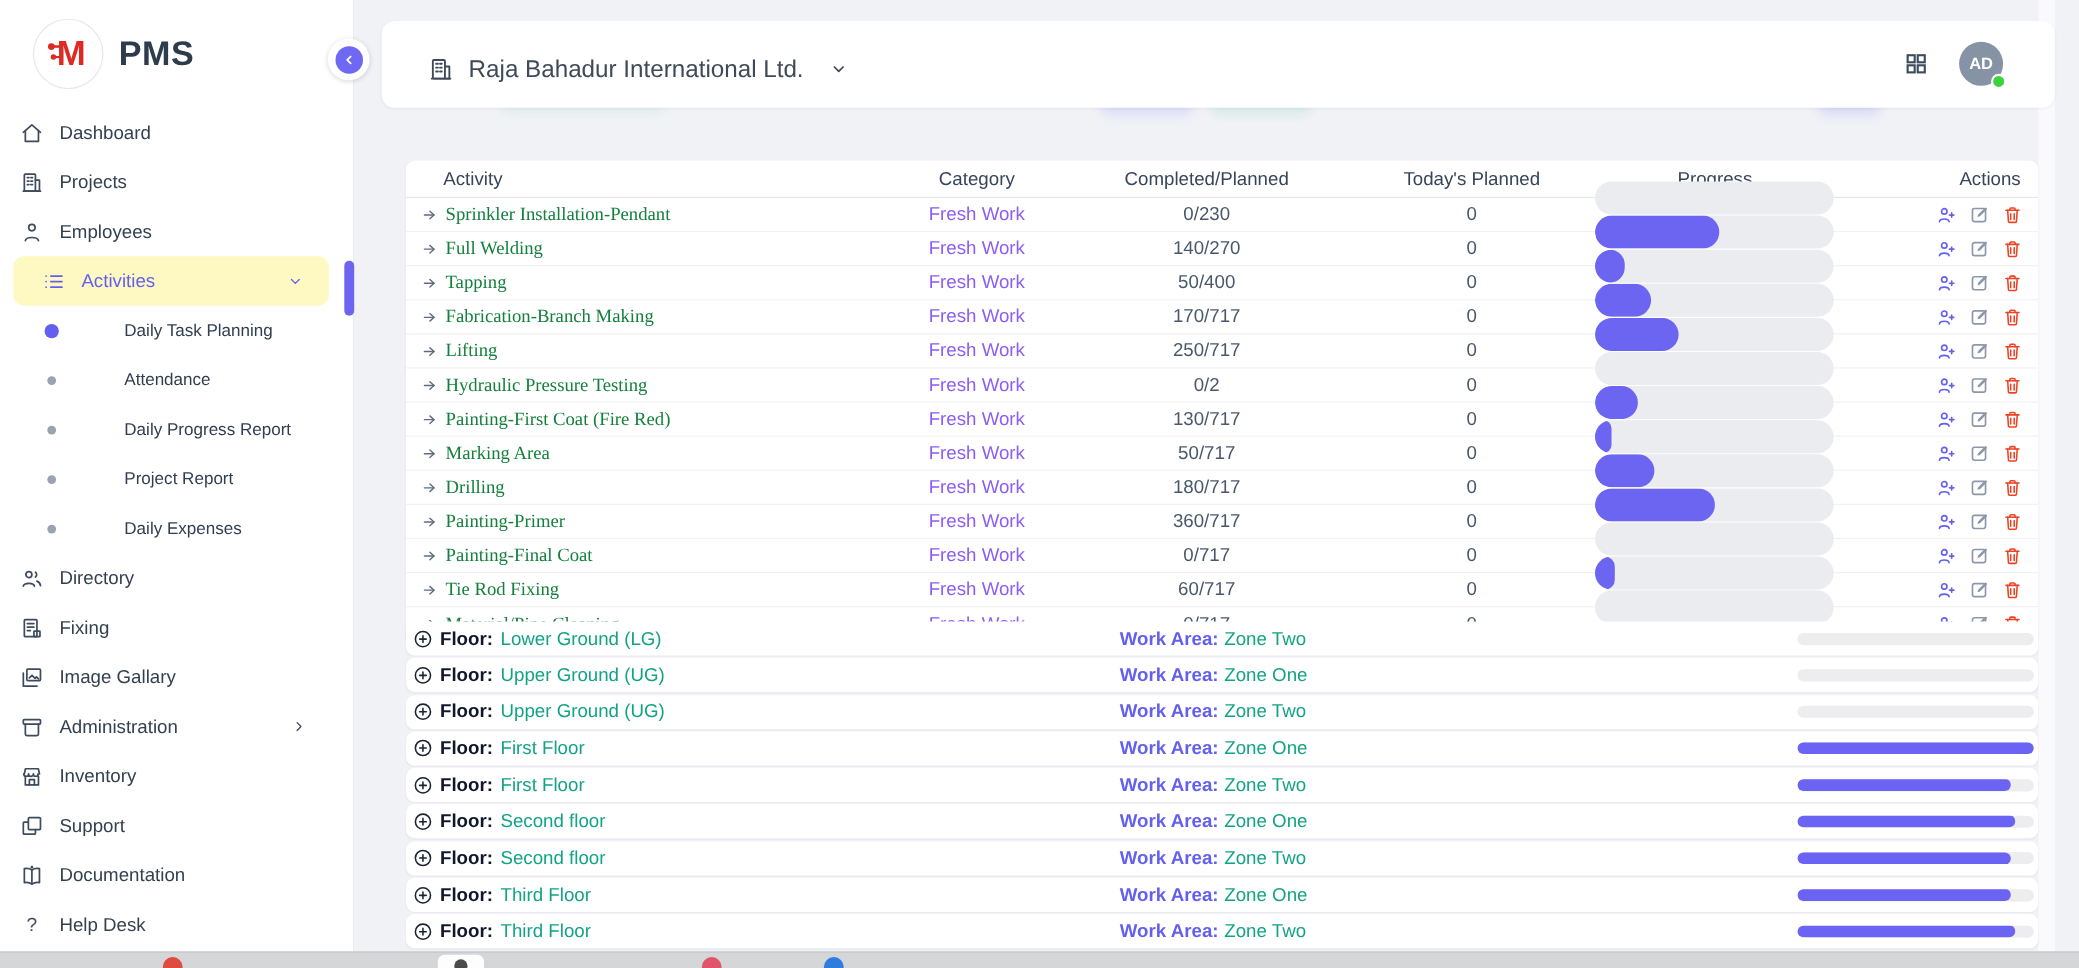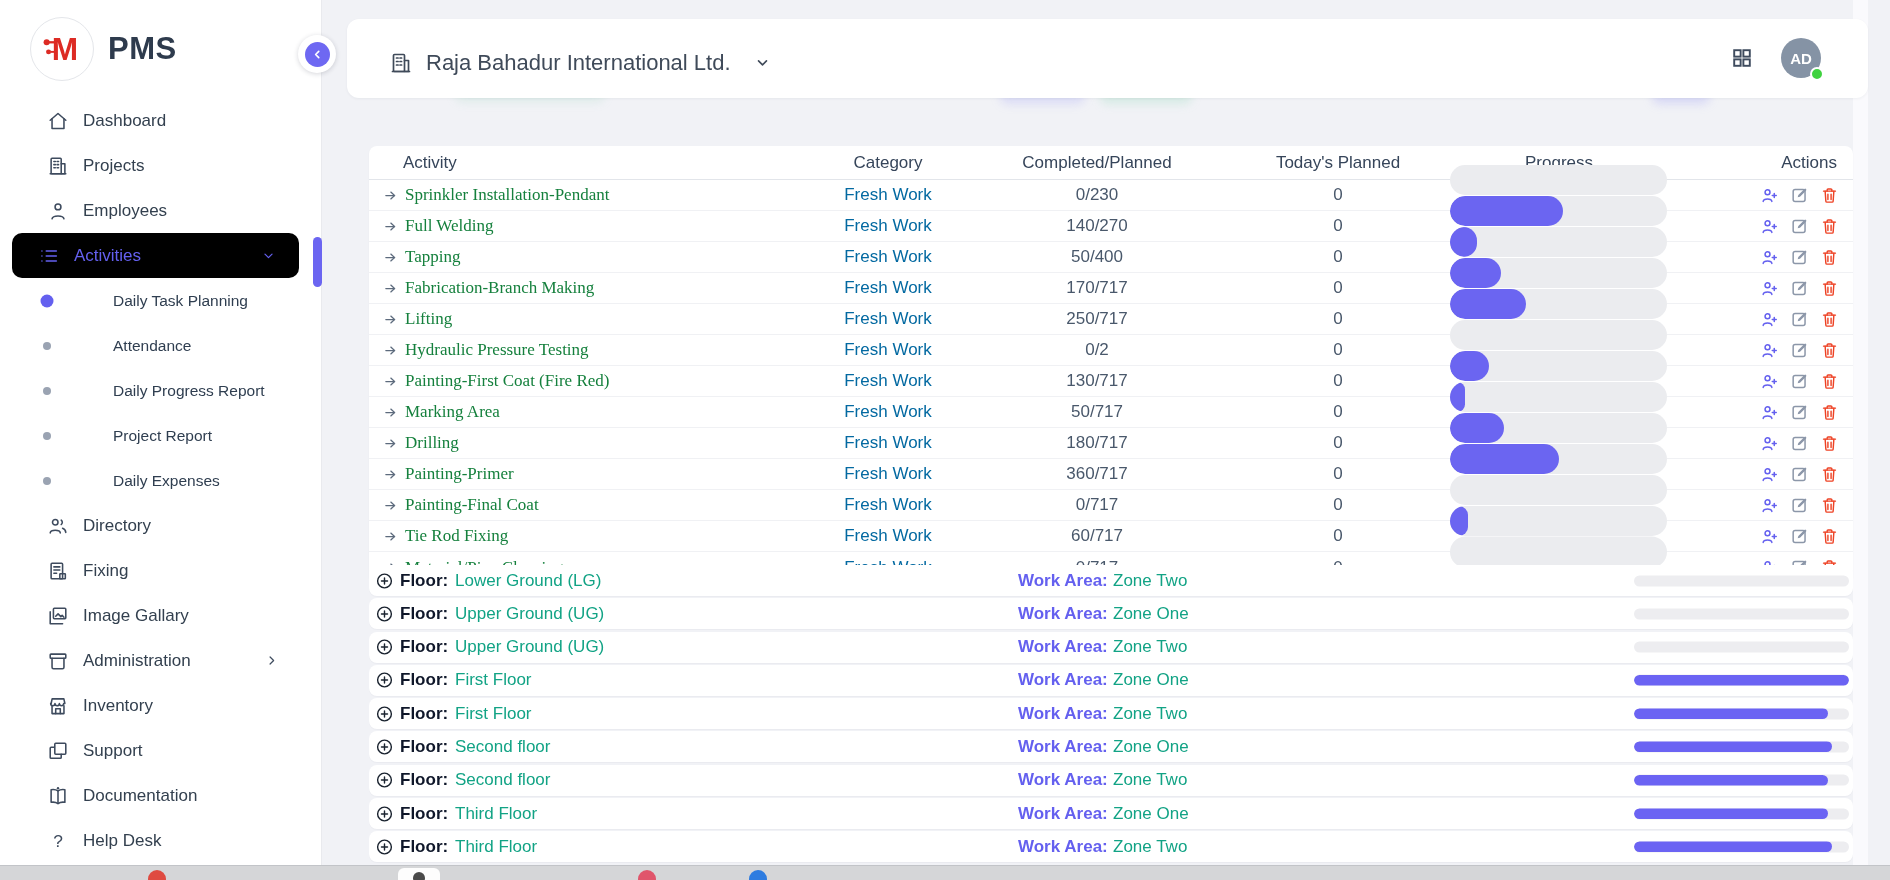--- a/index.html
+++ b/index.html
@@ -6,22 +6,22 @@
   html,body{margin:0;padding:0;overflow:hidden;background:#f1f2f6;}
   *{box-sizing:border-box;}
   .app{position:relative;width:1890px;height:880px;background:#f1f2f6;font-family:"Liberation Sans",sans-serif;}
 
   
   .sidebar{position:absolute;left:0;top:0;width:322px;height:880px;background:#fff;border-right:1px solid #e9eaee;z-index:2;}
   .logo-row{height:98px;display:flex;align-items:center;padding-left:30px;gap:14px;}
   .logo-circle{width:64px;height:64px;border-radius:50%;border:1px solid #e4e6ea;background:#fff;display:flex;align-items:center;justify-content:center;}
   .logo-text{font-size:31px;font-weight:bold;color:#2e3b4d;letter-spacing:.5px;}
   .nav{position:relative;}
-  .nav-item{position:relative;height:45px;display:flex;align-items:center;padding-left:47px;gap:14px;font-size:17px;font-weight:500;color:#33404f;cursor:pointer;}
-  .nav-item.active{background:#000000;border-radius:10px;margin:0 22px 0 12px;padding-left:26px;color:#6460ef;}
+  .nav-item{position:relative;height:45px;display:flex;align-items:center;padding-left:18px;gap:14px;font-size:17px;font-weight:500;color:#33404f;cursor:pointer;}
+  .nav-item.active{background:#fef9c3;border-radius:10px;margin:0 22px 0 12px;padding-left:26px;color:#6460ef;}
   .nav-icon{width:22px;height:22px;display:inline-flex;flex:0 0 auto;color:#3e4b5e;}
   .nav-item.active .nav-icon{color:#6460ef;}
   .nav-icon svg{width:22px;height:22px;}
   .nav-chevron{position:absolute;right:41px;width:17px;height:17px;display:inline-flex;color:#3e4b5e;}
   .nav-item.active .nav-chevron{right:22px;color:#6460ef;}
   .nav-chevron svg{width:17px;height:17px;}
   .sub-item{position:relative;height:45px;cursor:pointer;}
   .sub-dot{position:absolute;left:47px;top:50%;transform:translate(-50%,-50%);width:8px;height:8px;border-radius:50%;background:#9aa3b2;}
   .sub-item.active .sub-dot{width:13px;height:13px;background:#6460ef;}
   .sub-label{position:absolute;left:113px;top:50%;transform:translateY(-50%);font-size:15.5px;font-weight:500;color:#2f3e50;white-space:nowrap;}
@@ -56,21 +56,21 @@
   .h-category{left:519px;transform:translateX(-50%);}
   .h-completed{left:728px;transform:translateX(-50%);}
   .h-today{left:969px;transform:translateX(-50%);}
   .h-progress{left:1190px;transform:translateX(-50%);}
   .h-actions{right:16px;}
   .t-row{position:relative;height:31px;border-bottom:1px solid #f0f1f4;}
   .t-row:last-child{border-bottom:none;}
   .t-row>span{position:absolute;top:0;height:100%;display:flex;align-items:center;font-size:17px;white-space:nowrap;}
   .c-activity{left:14px;gap:7px;color:#15803d;font-family:Liberation Serif, serif;}
   .c-activity .arr{display:inline-flex;color:#5d6b7d;}
-  .c-category{left:519px;transform:translateX(-50%);color:#0369a1;}
+  .c-category{left:519px;transform:translateX(-50%);color:#8b5cf6;}
   .c-completed{left:728px;transform:translateX(-50%);color:#49586b;}
   .c-today{left:969px;transform:translateX(-50%);color:#49586b;}
   .bar{position:absolute;left:1081px;top:50%;transform:translateY(-50%);width:217px;height:8px;border-radius:99px;background:#ebecef;overflow:hidden;}
   .fill{display:block;height:100%;border-radius:99px;background:#6b65f1;}
   .c-actions{right:14px;gap:11px;}
   .act-icon{display:inline-flex;width:19px;height:19px;cursor:pointer;}
 
   
   .floors{position:absolute;left:369px;top:565px;width:1484px;z-index:1;}
   .f-row{position:relative;height:31px;margin-bottom:2.3px;background:#fff;border-radius:8px;box-shadow:0 1px 1px rgba(25,30,50,.03);}

